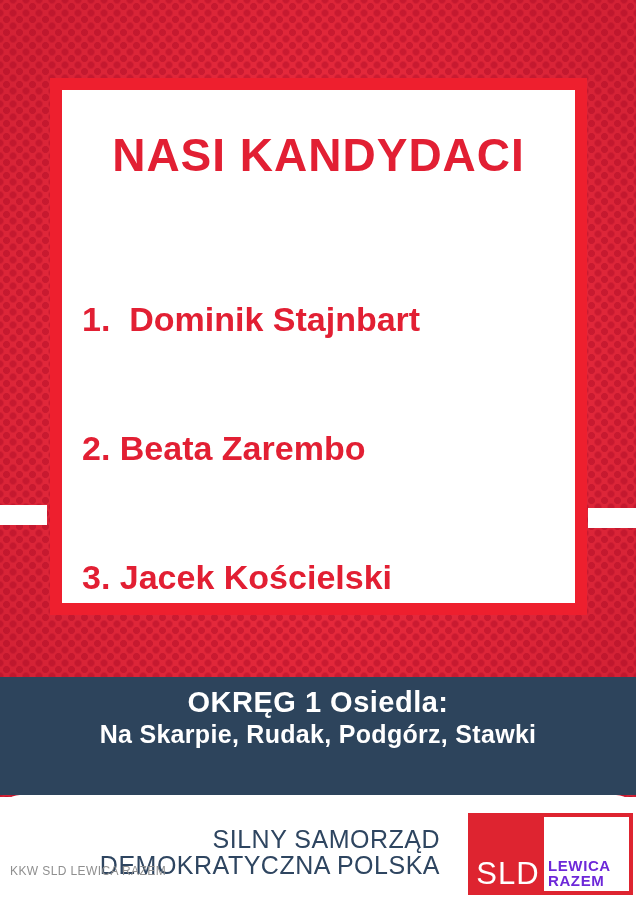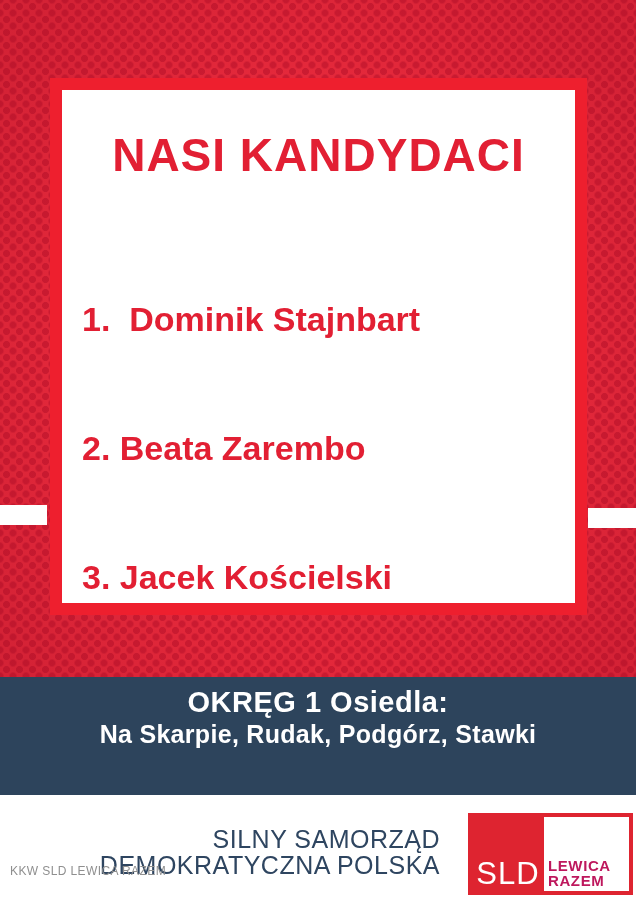--- a/index.html
+++ b/index.html
@@ -55,42 +55,42 @@
   }
   .district-heading{
     margin-top:8px;font-size:29px;font-weight:700;line-height:34px;letter-spacing:.5px;
   }
   .district-line{
     font-size:25px;font-weight:700;line-height:31px;letter-spacing:.3px;
   }
   
   .footer{
     position:absolute;left:0;top:795px;width:636px;height:105px;
-    background:#ffffff;z-index:2;
+    background:#ffffff;z-index:2;border-radius:20px;
   }
   .slogan{
     position:absolute;right:196px;top:31px;
     text-align:right;color:#2e4560;
     font-size:25px;font-weight:400;line-height:26px;letter-spacing:.5px;
   }
   .logo{
     position:absolute;left:468px;top:18px;width:165px;height:82px;
     box-sizing:border-box;border:4px solid #de2430;background:#de2430;
     display:flex;
   }
   .logo-sld{
     width:72px;display:flex;align-items:flex-end;justify-content:center;
     color:#ffffff;font-size:31px;font-weight:400;letter-spacing:1px;
     line-height:1;padding-bottom:2px;
   }
   .logo-right{
     flex:1;background:#ffffff;
     display:flex;flex-direction:column;justify-content:flex-end;align-items:flex-start;
     padding:0 0 3px 4px;
-    color:#be185d;font-size:15px;font-weight:700;line-height:14.5px;letter-spacing:.6px;
+    color:#6d28d9;font-size:15px;font-weight:700;line-height:14.5px;letter-spacing:.6px;
   }
   .committee{
     position:absolute;left:10px;top:69px;
     font-size:12px;color:#8f8f8f;letter-spacing:.4px;
   }
 </style>
 </head>
 <body>
 
 <div class="poster">

